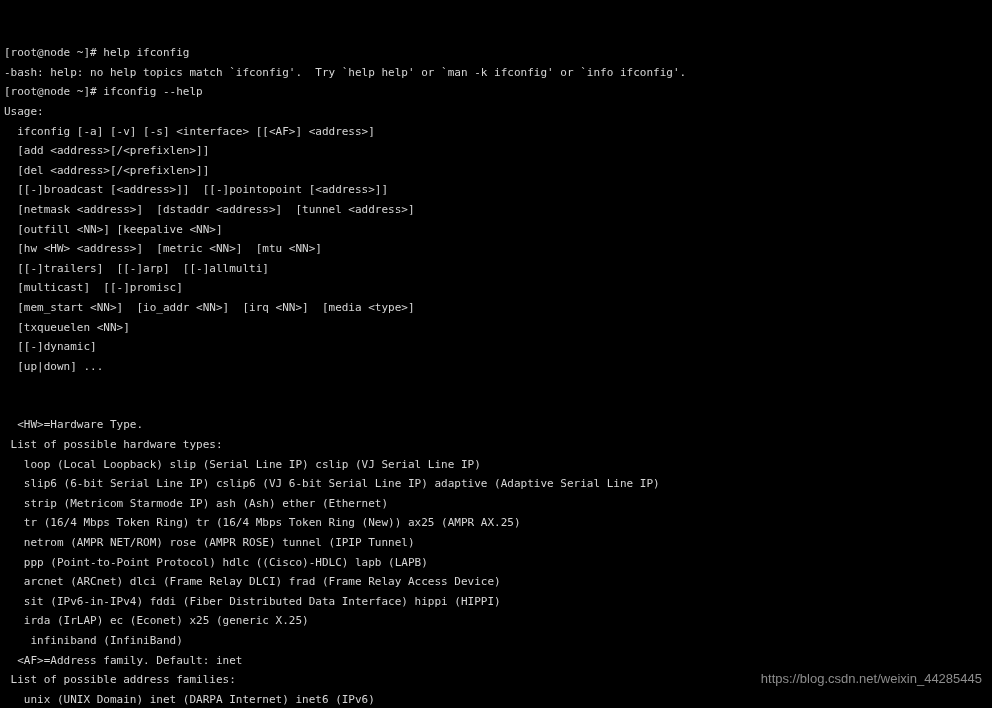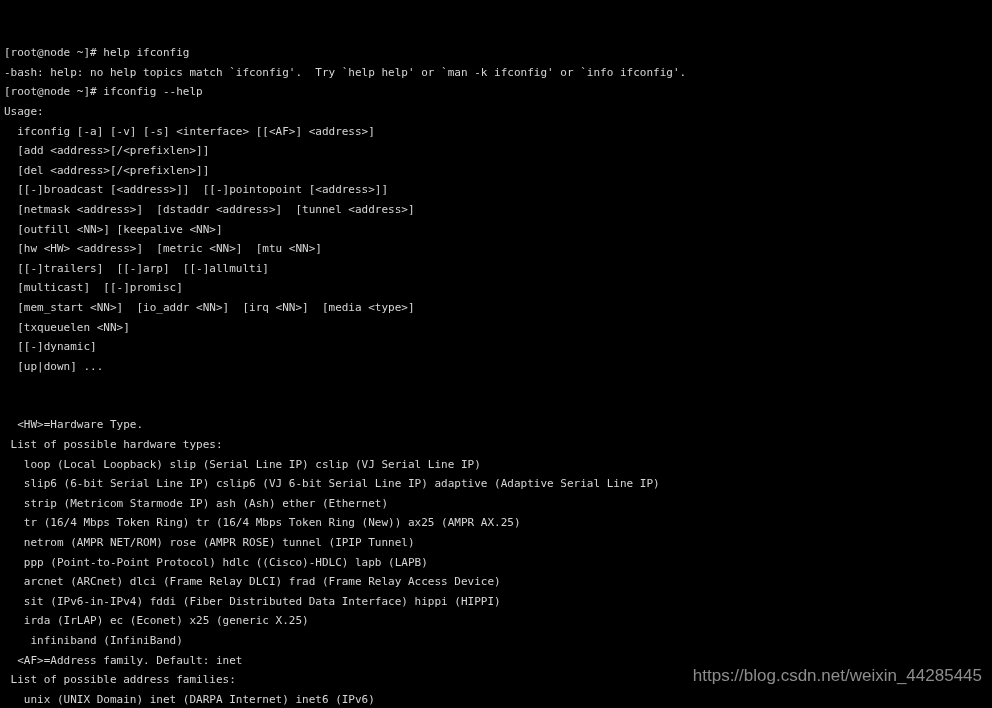--- a/index.html
+++ b/index.html
@@ -38,21 +38,21 @@
   }
   .line.blank {
     color: transparent;
   }
   #watermark {
     position: absolute;
     right: 10px;
     bottom: 22px;
     color: #8d8d8d;
     font-family: "Liberation Sans", sans-serif;
-    font-size: 17px;
+    font-size: 13px;
     letter-spacing: 0px;
     white-space: pre;
     pointer-events: none;
   }
 </style>
 </head>
 <body>
 
 <div id="terminal">
   <div id="output"><div class="line">[root@node ~]# help ifconfig</div><div class="line">-bash: help: no help topics match `ifconfig'.  Try `help help' or `man -k ifconfig' or `info ifconfig'.</div><div class="line">[root@node ~]# ifconfig --help</div><div class="line">Usage:</div><div class="line">  ifconfig [-a] [-v] [-s] &lt;interface&gt; [[&lt;AF&gt;] &lt;address&gt;]</div><div class="line">  [add &lt;address&gt;[/&lt;prefixlen&gt;]]</div><div class="line">  [del &lt;address&gt;[/&lt;prefixlen&gt;]]</div><div class="line">  [[-]broadcast [&lt;address&gt;]]  [[-]pointopoint [&lt;address&gt;]]</div><div class="line">  [netmask &lt;address&gt;]  [dstaddr &lt;address&gt;]  [tunnel &lt;address&gt;]</div><div class="line">  [outfill &lt;NN&gt;] [keepalive &lt;NN&gt;]</div><div class="line">  [hw &lt;HW&gt; &lt;address&gt;]  [metric &lt;NN&gt;]  [mtu &lt;NN&gt;]</div><div class="line">  [[-]trailers]  [[-]arp]  [[-]allmulti]</div><div class="line">  [multicast]  [[-]promisc]</div><div class="line">  [mem_start &lt;NN&gt;]  [io_addr &lt;NN&gt;]  [irq &lt;NN&gt;]  [media &lt;type&gt;]</div><div class="line">  [txqueuelen &lt;NN&gt;]</div><div class="line">  [[-]dynamic]</div><div class="line">  [up|down] ...</div><div class="line blank"></div><div class="line blank"></div><div class="line">  &lt;HW&gt;=Hardware Type.</div><div class="line"> List of possible hardware types:</div><div class="line">   loop (Local Loopback) slip (Serial Line IP) cslip (VJ Serial Line IP)</div><div class="line">   slip6 (6-bit Serial Line IP) cslip6 (VJ 6-bit Serial Line IP) adaptive (Adaptive Serial Line IP)</div><div class="line">   strip (Metricom Starmode IP) ash (Ash) ether (Ethernet)</div><div class="line">   tr (16/4 Mbps Token Ring) tr (16/4 Mbps Token Ring (New)) ax25 (AMPR AX.25)</div><div class="line">   netrom (AMPR NET/ROM) rose (AMPR ROSE) tunnel (IPIP Tunnel)</div><div class="line">   ppp (Point-to-Point Protocol) hdlc ((Cisco)-HDLC) lapb (LAPB)</div><div class="line">   arcnet (ARCnet) dlci (Frame Relay DLCI) frad (Frame Relay Access Device)</div><div class="line">   sit (IPv6-in-IPv4) fddi (Fiber Distributed Data Interface) hippi (HIPPI)</div><div class="line">   irda (IrLAP) ec (Econet) x25 (generic X.25)</div><div class="line">    infiniband (InfiniBand)</div><div class="line">  &lt;AF&gt;=Address family. Default: inet</div><div class="line"> List of possible address families:</div><div class="line">   unix (UNIX Domain) inet (DARPA Internet) inet6 (IPv6)</div></div>

